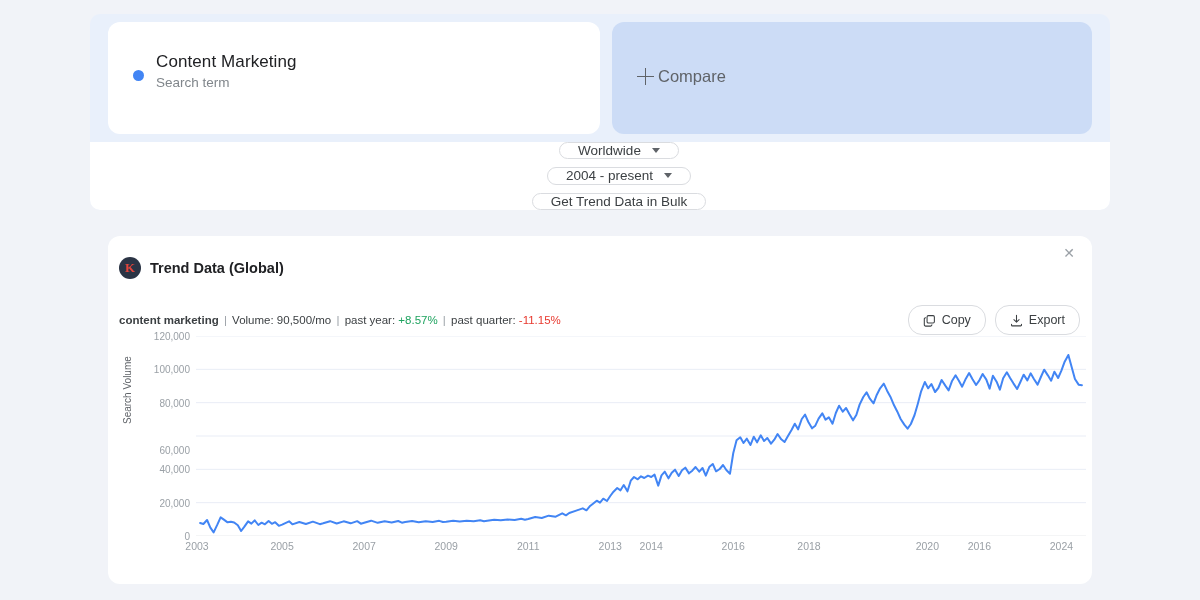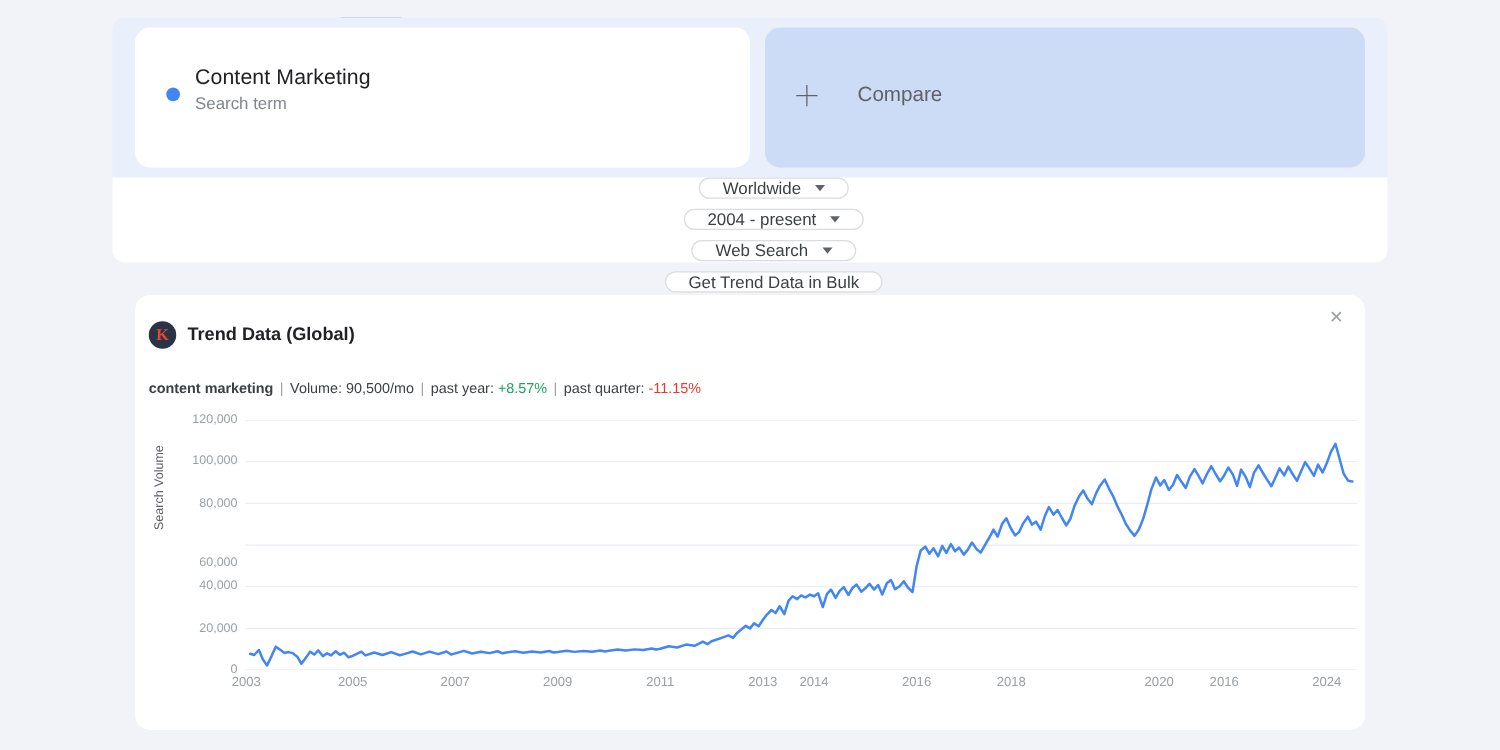--- a/index.html
+++ b/index.html
@@ -89,21 +89,21 @@
     background: #ccdcf6;
     border-radius: 12px;
     position: relative;
   }
   .compare-inner {
     position: absolute;
     left: 25px;
     top: 45px;
     display: flex;
     align-items: center;
-    gap: 32px;
+    gap: 4px;
   }
   .plus-icon {
     width: 17px;
     height: 17px;
     position: relative;
     display: inline-block;
   }
   .plus-icon::before, .plus-icon::after {
     content: "";
     position: absolute;
@@ -320,24 +320,20 @@
 
   </div>
 
   <div class="filter-bar">
     <div class="pill">
       <span>Worldwide</span>
       <span class="caret"></span>
     </div>
     <div class="pill">
       <span>2004 - present</span>
-      <span class="caret"></span>
-    </div>
-    <div class="pill">
-      <span>Web Search</span>
       <span class="caret"></span>
     </div>
     <div class="pill">
       <span>Get Trend Data in Bulk</span>
     </div>
   </div>
 
 </div>
 
 <div class="trend-card">
@@ -356,20 +352,36 @@
       <span>Volume:</span>
       <span>90,500/mo</span>
       <span class="sep">|</span>
       <span>past year:</span>
       <span class="pos">+8.57%</span>
       <span class="sep">|</span>
       <span>past quarter:</span>
       <span class="neg">-11.15%</span>
     </div>
 
+    <div class="actions">
+      <div class="act-btn">
+        <svg width="13" height="13" viewBox="0 0 16 16">
+          <rect x="5" y="2" width="9" height="9" rx="1.6" fill="none" stroke="#3c4043" stroke-width="1.3"></rect>
+          <path d="M11 13.3a1.6 1.6 0 0 1-1.6 1.6H3.2A1.6 1.6 0 0 1 1.6 13.3V6.2A1.6 1.6 0 0 1 3.2 4.6" fill="none" stroke="#3c4043" stroke-width="1.3" stroke-linecap="round"></path>
+        </svg>
+        <span>Copy</span>
+      </div>
+      <div class="act-btn">
+        <svg width="13" height="13" viewBox="0 0 16 16">
+          <path d="M8 1.6v8.2M4.8 7l3.2 3 3.2-3" fill="none" stroke="#3c4043" stroke-width="1.3" stroke-linecap="round" stroke-linejoin="round"></path>
+          <path d="M1.9 12.6v1.1a.9.9 0 0 0 .9.9h10.4a.9.9 0 0 0 .9-.9v-1.1" fill="none" stroke="#3c4043" stroke-width="1.3" stroke-linecap="round"></path>
+        </svg>
+        <span>Export</span>
+      </div>
+    </div>
   </div>
 
   <div class="chart-area">
     <div class="ylabel">Search Volume</div>
     <div class="yticks-wrap" id="yticks">
         <div class="ytick" style="top: 200px;">0</div>
         <div class="ytick" style="top: 166.667px;">20,000</div>
         <div class="ytick" style="top: 133.333px;">40,000</div>
         <div class="ytick" style="top: 100px; margin-top: 14px;">60,000</div>
         <div class="ytick" style="top: 66.6667px;">80,000</div>

